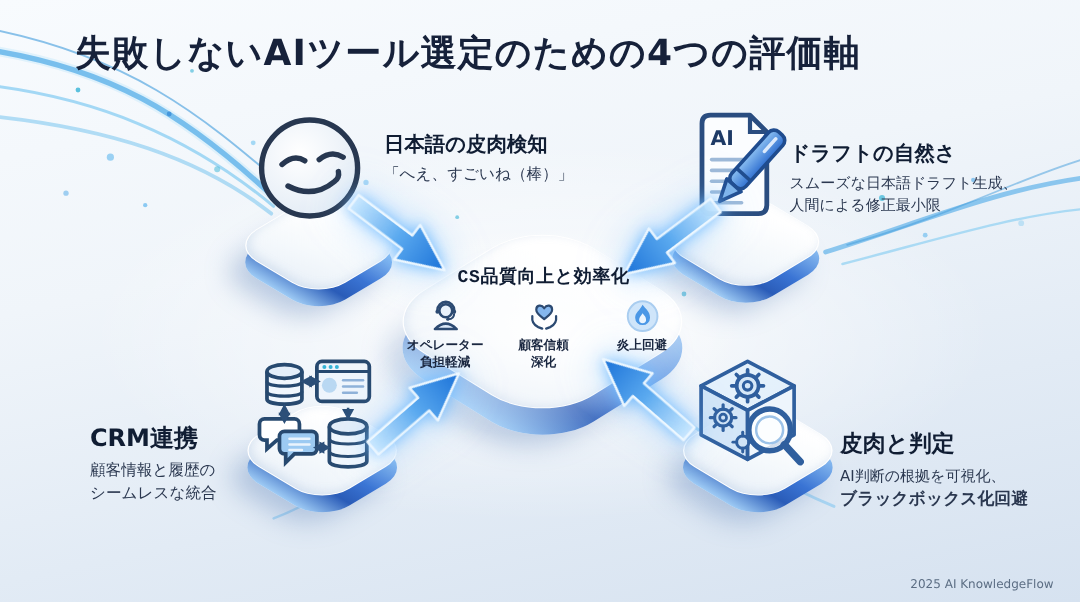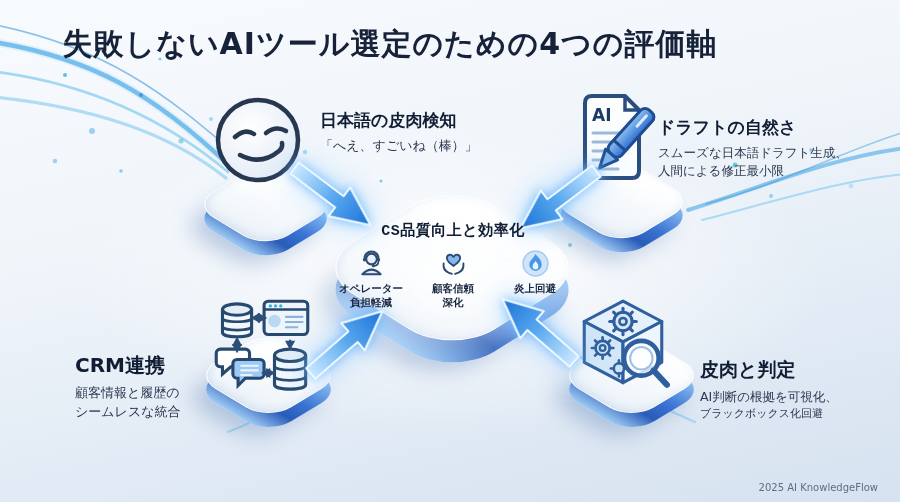--- a/index.html
+++ b/index.html
@@ -302,21 +302,21 @@
 
   <div class="node-text nt-bl" style="left:75px; top:337px; width:215px;">
     <div class="node-heading" style="font-size:20px;">CRM連携</div>
     <div class="node-line">顧客情報と履歴の</div>
     <div class="node-line">シームレスな統合</div>
   </div>
 
   <div class="node-text" style="left:700px; top:342px;">
     <div class="node-heading" style="font-size:19px;">皮肉と判定</div>
     <div class="node-line" style="font-size:12.5px;">AI判断の根拠を可視化、</div>
-    <div class="node-line" style="font-size:11px;">ブラックボックス化回避</div>
+    <div class="node-line" style="font-size:14px;font-weight:bold;">ブラックボックス化回避</div>
   </div>
 
   <div class="center-content">
     <div class="center-heading">CS品質向上と効率化</div>
     <div class="benefits">
 
       <div class="benefit">
         <svg viewBox="0 0 40 40">
           <path d="M9 33 Q20 22 31 33 Z" fill="#dbe9f8" stroke="#2c4a72" stroke-width="2.6" stroke-linejoin="round"></path>
           <circle cx="20" cy="14.5" r="6.5" fill="#e8f1fb" stroke="#2c4a72" stroke-width="2.6"></circle>

